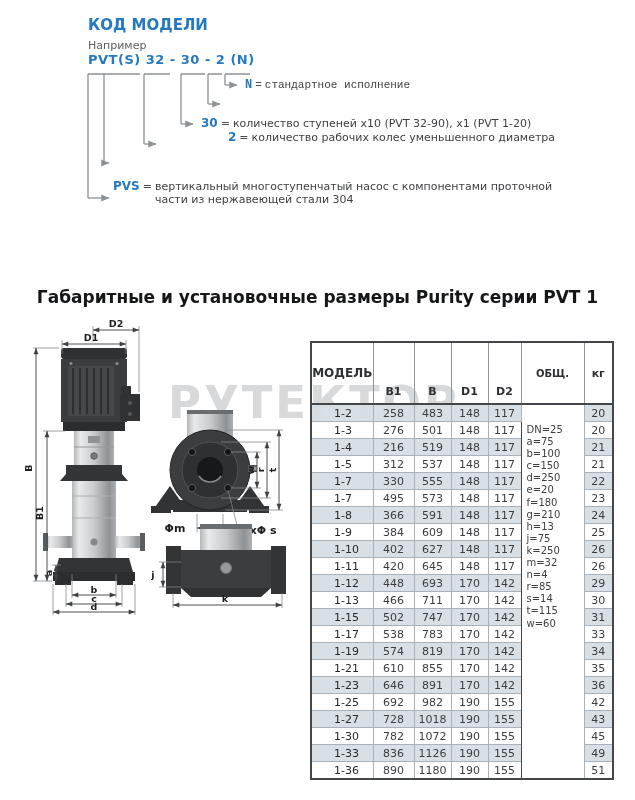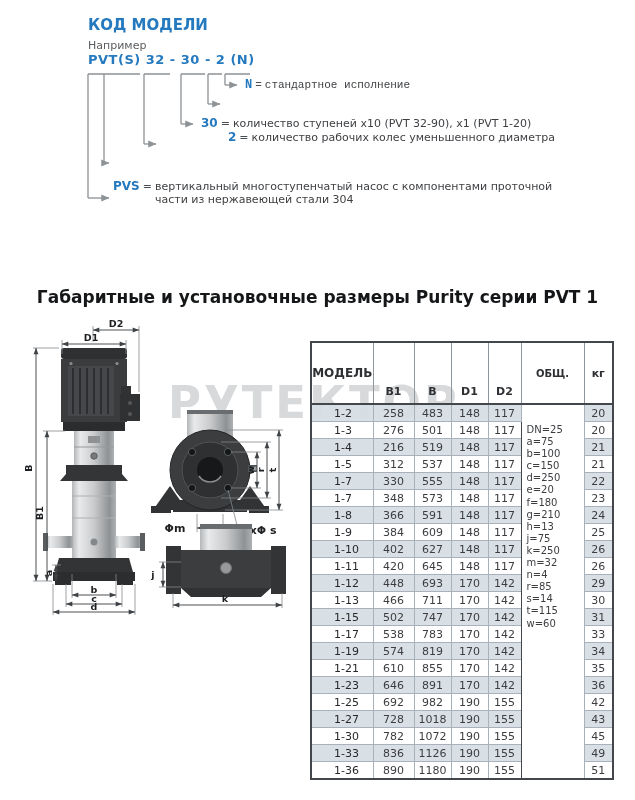--- a/index.html
+++ b/index.html
@@ -331,21 +331,21 @@
           <tr>
             <td class="model s">1-7</td>
             <td class="s bl">330</td>
             <td class="s">555</td>
             <td class="s">148</td>
             <td class="s">117</td>
             <td class="s bl">22</td>
           </tr>
           <tr>
             <td class="model s">1-7</td>
-            <td class="s bl">348</td>
+            <td class="s bl">495</td>
             <td class="s">573</td>
             <td class="s">148</td>
             <td class="s">117</td>
             <td class="s bl">23</td>
           </tr>
           <tr>
             <td class="model s">1-8</td>
             <td class="s bl">366</td>
             <td class="s">591</td>
             <td class="s">148</td>

